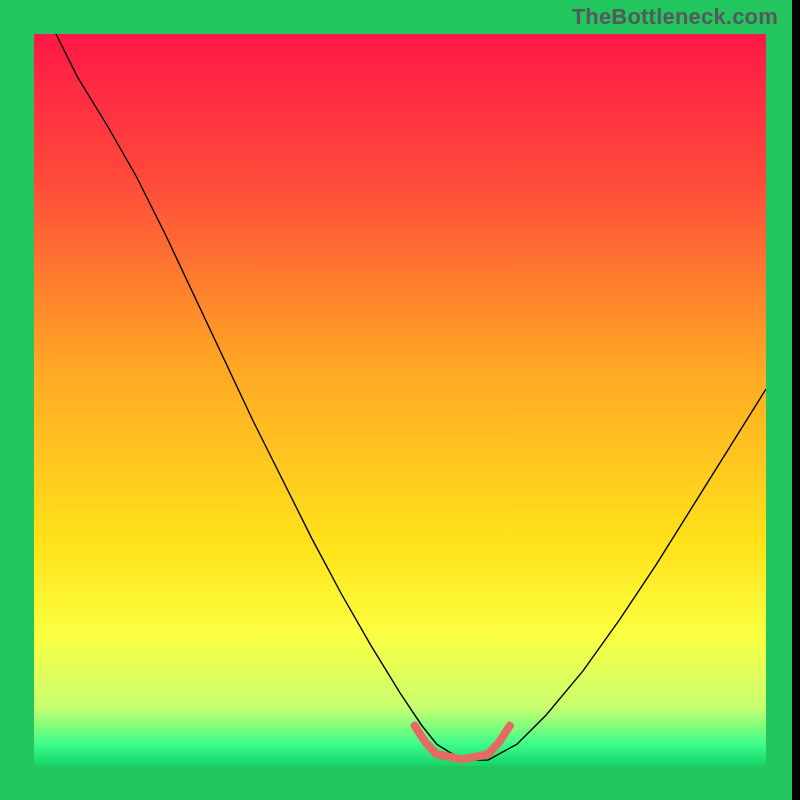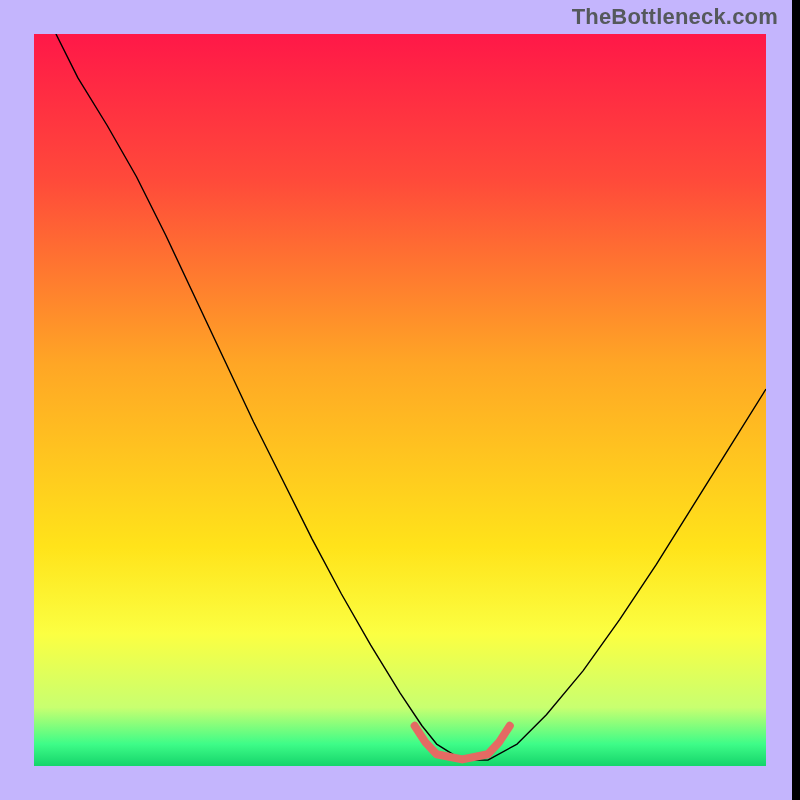--- a/index.html
+++ b/index.html
@@ -3,21 +3,21 @@
 <meta charset="utf-8">
 <style>
   * { margin: 0; padding: 0; box-sizing: border-box; }
   html, body { width: 800px; height: 800px; overflow: hidden; }
   body { background: #000; font-family: Arial, Helvetica, sans-serif; }
 
   .frame {
     position: absolute;
     left: 0; top: 0;
     width: 792px; height: 800px;
-    background: #c4b5fd;
+    background: #22c55e;
   }
 
   .watermark {
     position: absolute;
     top: 4px;
     right: 14px;
     font-size: 22px;
     font-weight: 600;
     color: #55595c;
     letter-spacing: 0.2px;

